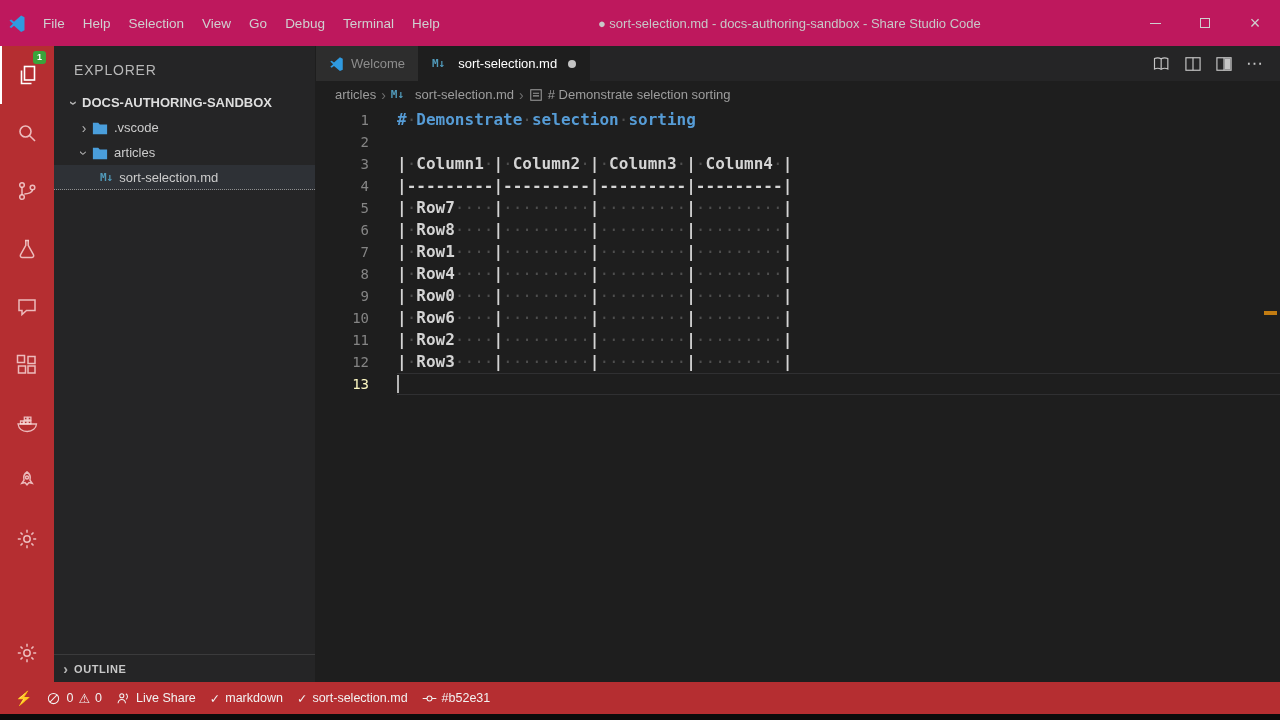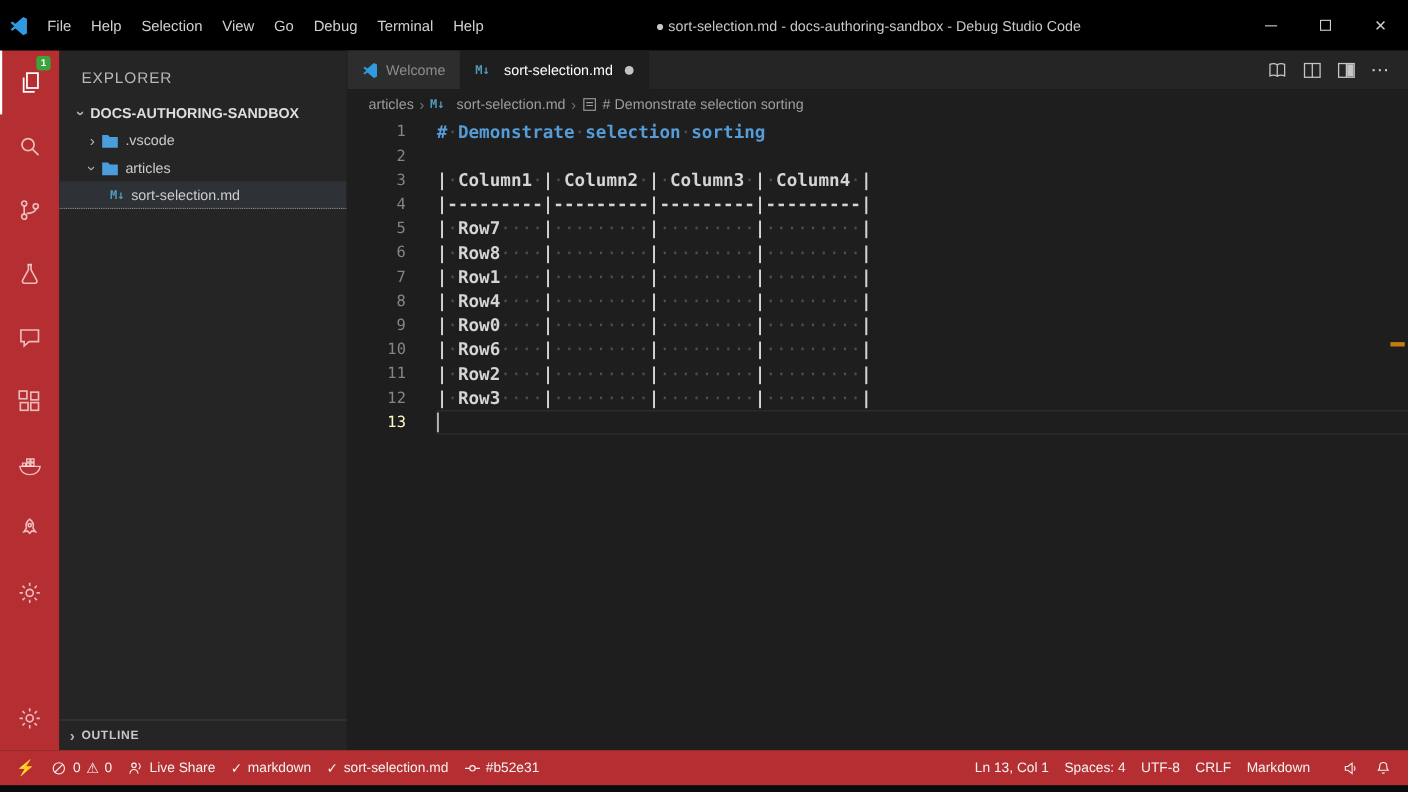--- a/index.html
+++ b/index.html
@@ -1,21 +1,21 @@
 <!DOCTYPE html>
 <html><head>
 <meta charset="utf-8">
 <style>
   *{margin:0;padding:0;box-sizing:border-box}
   html,body{width:1280px;height:720px;overflow:hidden}
   body{background:#1e1e1e;font-family:"Liberation Sans",sans-serif;color:#ccc}
   .window{width:1280px;height:720px;display:flex;flex-direction:column}
 
   
-  .titlebar{height:46px;background:#000000;display:flex;align-items:center;flex:none}
+  .titlebar{height:46px;background:#be185d;display:flex;align-items:center;flex:none}
   .tb-logo{width:34px;display:flex;justify-content:center;align-items:center}
   .menus{display:flex;height:100%;align-items:center}
   .menu-item{padding:0 9px;font-size:13.5px;color:#d0d0d0;height:100%;display:flex;align-items:center;cursor:pointer}
   .tb-title{flex:1;text-align:center;font-size:13px;color:#c8c8c8;white-space:nowrap;overflow:hidden}
   .win-controls{display:flex;height:100%}
   .wc{width:50px;height:100%;display:flex;align-items:center;justify-content:center;color:#cfcfcf}
   .min-glyph{display:block;width:11px;height:1px;background:#cfcfcf}
   .max-glyph{display:block;width:10px;height:10px;border:1px solid #cfcfcf}
   .close-glyph{font-size:18px;line-height:1}
 
@@ -96,21 +96,21 @@
     <nav class="menus">
       <span class="menu-item">File</span>
       <span class="menu-item">Help</span>
       <span class="menu-item">Selection</span>
       <span class="menu-item">View</span>
       <span class="menu-item">Go</span>
       <span class="menu-item">Debug</span>
       <span class="menu-item">Terminal</span>
       <span class="menu-item">Help</span>
     </nav>
-    <div class="tb-title">● sort-selection.md - docs-authoring-sandbox - Debug Studio Code</div>
+    <div class="tb-title">● sort-selection.md - docs-authoring-sandbox - Share Studio Code</div>
     <div class="win-controls">
       <span class="wc">
           <span class="min-glyph"></span>
         </span>
       <span class="wc">
           <span class="max-glyph"></span>
         </span>
       <span class="wc close-glyph">×</span>
     </div>
   </div>
@@ -369,35 +369,16 @@
       <span>sort-selection.md</span>
     </span>
     <span class="sb-item">
       <svg viewBox="0 0 22 22" fill="none" stroke="currentColor" stroke-width="1.5">
           <circle cx="11" cy="11" r="3.6"></circle>
           <path d="M1 11h6.4M14.6 11H21"></path>
         </svg>
       <span>#b52e31</span>
     </span>
 
-    <span class="sb-right">
-      <span class="sb-item">Ln 13, Col 1</span>
-      <span class="sb-item">Spaces: 4</span>
-      <span class="sb-item">UTF-8</span>
-      <span class="sb-item">CRLF</span>
-      <span class="sb-item">Markdown</span>
-      <span class="sb-item gap-left">
-        <svg viewBox="0 0 22 22" fill="none" stroke="currentColor" stroke-width="1.5">
-            <path d="M3 8.5v5h3.5L12 18V4L6.5 8.5z"></path>
-            <path d="M14.5 8a4 4 0 0 1 0 6"></path>
-          </svg>
-      </span>
-      <span class="sb-item">
-        <svg viewBox="0 0 22 22" fill="none" stroke="currentColor" stroke-width="1.5">
-            <path d="M11 3.2a4.6 4.6 0 0 1 4.6 4.6c0 3.8 1.3 5.2 1.9 5.8H4.5c.6-.6 1.9-2 1.9-5.8A4.6 4.6 0 0 1 11 3.2z"></path>
-            <path d="M9.3 16.5a1.9 1.9 0 0 0 3.4 0"></path>
-          </svg>
-      </span>
-    </span>
   </div>
 
   <div class="bottom-strip"></div>
 </div>
 
 </body></html>

